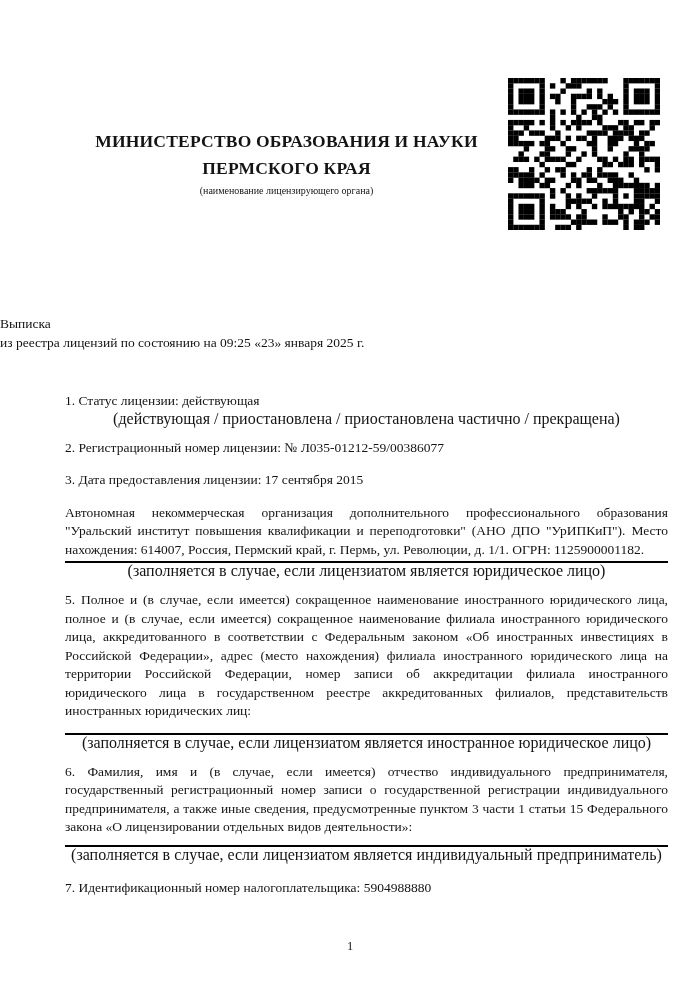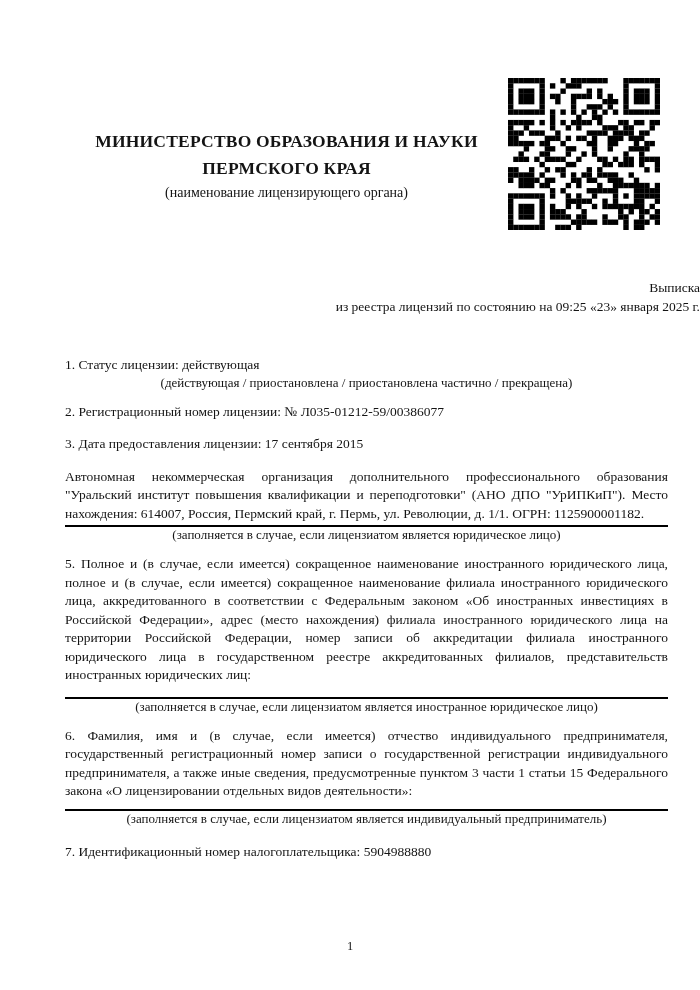--- a/index.html
+++ b/index.html
@@ -4,27 +4,27 @@
 <style>
   html,body{margin:0;padding:0;background:#e8e8e8;}
   .page{
     width:700px;height:990px;position:relative;background:#ffffff;
     font-family:"Liberation Serif","DejaVu Serif",serif;color:#141414;
     overflow:hidden;margin:0 auto;
   }
   .header-row{display:flex;align-items:flex-start;padding:78px 40px 0 65px;}
   .header-text{width:443px;text-align:center;padding-top:50px;}
   .ministry{font-weight:bold;font-size:17.5px;line-height:27px;letter-spacing:.2px;}
-  .caption{font-size:14px;margin-top:3px;}
+  .caption{font-size:10px;margin-top:3px;}
   .qr{width:152px;height:152px;margin-left:auto;display:block;flex:0 0 auto;}
-  .doc-title{margin-top:48px;text-align:right;font-size:13.5px;line-height:19px;}
+  .doc-title{margin-top:84px;text-align:left;font-size:13.5px;line-height:19px;}
   .content{padding:40px 32px 0 65px;font-size:13.5px;}
   .line{margin:0;line-height:18.5px;}
   .just{text-align:justify;}
-  .note{margin:1px 0 0;text-align:center;font-size:13px;line-height:13px;}
+  .note{margin:1px 0 0;text-align:center;font-size:16px;line-height:13px;}
   .rule{border-top:2px solid #000;margin-top:2px;height:0;}
   .rule.gap-md{margin-top:12px;}
   .rule.gap-sm{margin-top:8px;}
   .item{margin-bottom:14px;}
   .item.mb-lg{margin-bottom:18px;}
   .page-num{position:absolute;left:0;right:0;bottom:36px;text-align:center;font-size:12.5px;}
 </style>
 </head>
 <body>
 

